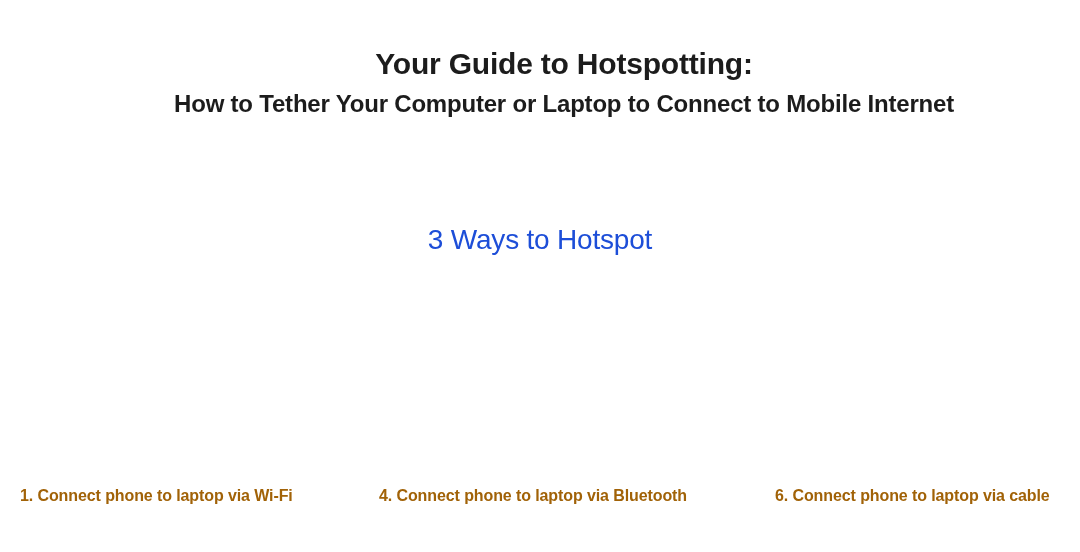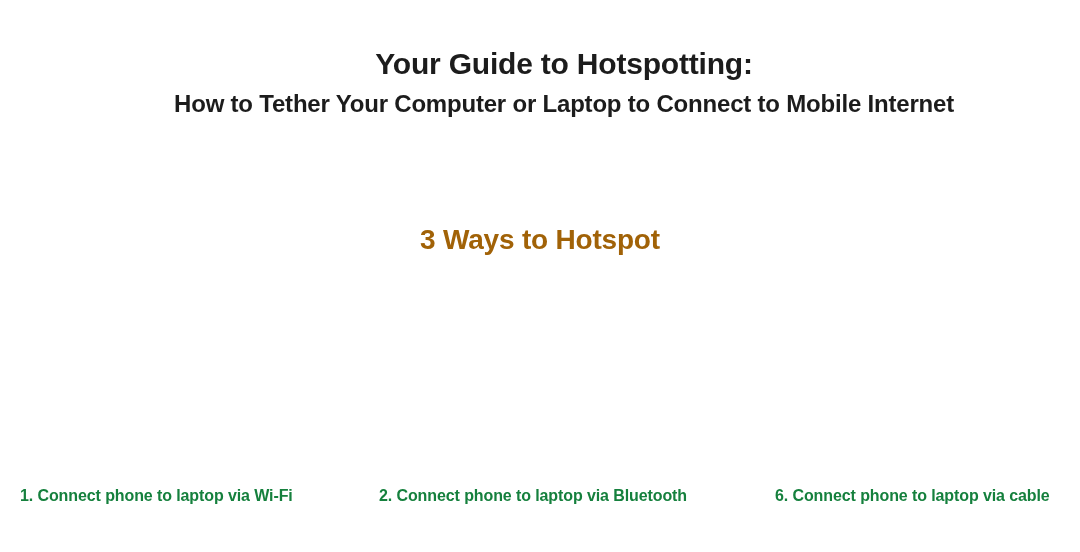--- a/index.html
+++ b/index.html
@@ -41,36 +41,36 @@
     font-size: 24px;
     line-height: 40px;
   }
   .section-heading {
     position: absolute;
     top: 224px;
     left: 0;
     width: 1080px;
     text-align: center;
     font-size: 28px;
-    font-weight: bold;
-    color: #a16207;
+    font-weight: normal;
+    color: #1d4ed8;
     letter-spacing: -0.2px;
   }
   .captions {
     position: absolute;
     top: 487px;
     left: 0;
     width: 1080px;
     height: 30px;
   }
   .caption {
     position: absolute;
     font-size: 16px;
     font-weight: bold;
-    color: #15803d;
+    color: #a16207;
     white-space: nowrap;
     letter-spacing: -0.1px;
   }
   .caption-1 { left: 20px; }
   .caption-2 { left: 379px; }
   .caption-3 { left: 775px; }
 </style>
 </head>
 <body>
 
@@ -78,17 +78,17 @@
 
   <div class="title-block">
     <div class="title-line title-line-1">Your Guide to Hotspotting:</div>
     <div class="title-line title-line-2">How to Tether Your Computer or Laptop to Connect to Mobile Internet</div>
   </div>
 
   <div class="section-heading">3 Ways to Hotspot</div>
 
   <div class="captions">
     <div class="caption caption-1">1. Connect phone to laptop via Wi-Fi</div>
-    <div class="caption caption-2">2. Connect phone to laptop via Bluetooth</div>
+    <div class="caption caption-2">4. Connect phone to laptop via Bluetooth</div>
     <div class="caption caption-3">6. Connect phone to laptop via cable</div>
   </div>
 
 </div>
 
 </body></html>

